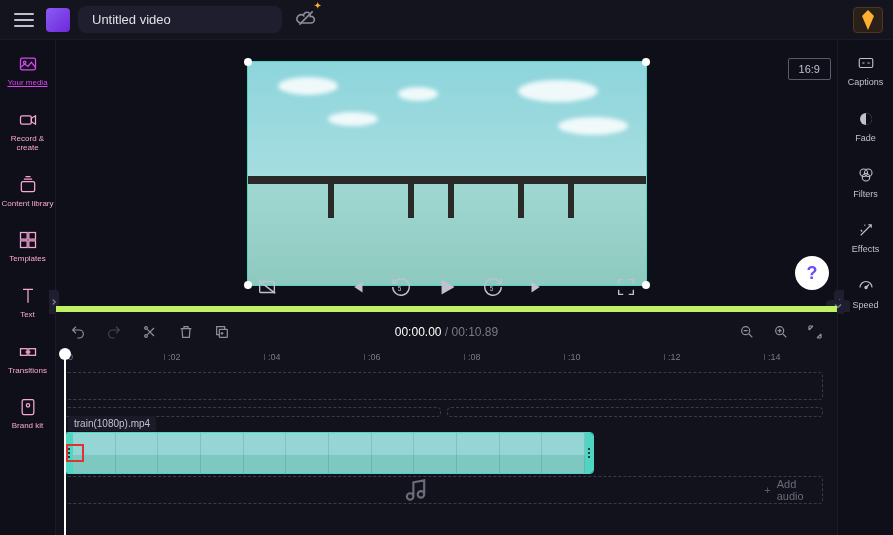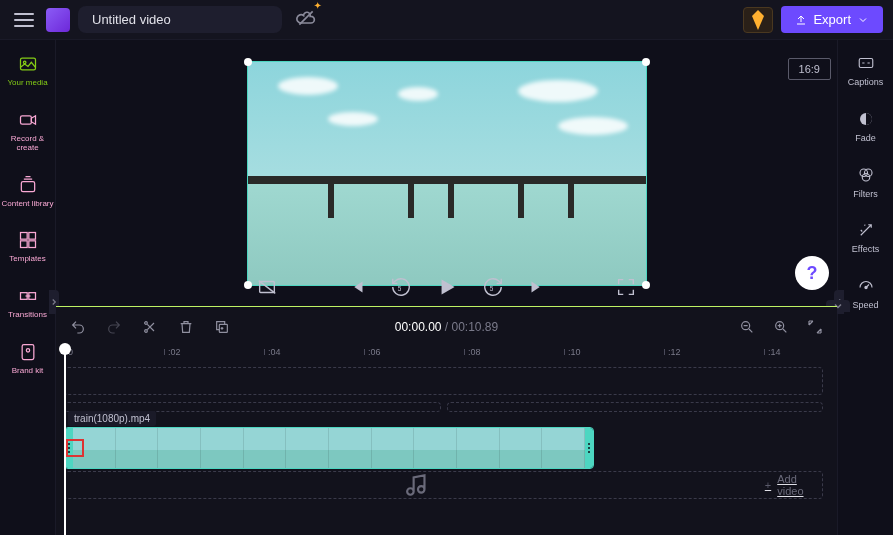--- a/index.html
+++ b/index.html
@@ -13,21 +13,21 @@
 .title-field { background: #1e1e2e; border: none; color: #e0e0e8; padding: 6px 14px; border-radius: 8px; font-size: 13px; min-width: 100px; }
 .cloud-icon { color: #8a8a9a; margin-left: 6px; position: relative; }
 .gem-btn { margin-left: auto; width: 30px; height: 26px; background: #2a2018; border: 1px solid #4a3820; border-radius: 4px; display: flex; align-items: center; justify-content: center; cursor: pointer; }
 .export-btn { background: #6d4aff; color: #fff; border: none; padding: 6px 14px; border-radius: 4px; font-size: 13px; cursor: pointer; display: flex; align-items: center; gap: 6px; }
 
 
 .left-sidebar { position: absolute; left: 0; top: 40px; bottom: 0; width: 56px; background: #0f0f1a; border-right: 1px solid #1a1a28; display: flex; flex-direction: column; align-items: center; padding-top: 12px; gap: 18px; }
 .left-sidebar .item { display: flex; flex-direction: column; align-items: center; gap: 4px; cursor: pointer; color: #f9a8d4; width: 100%; padding: 2px 0; }
 .left-sidebar .item .icn { width: 20px; height: 20px; display: flex; align-items: center; justify-content: center; }
 .left-sidebar .item .lbl { font-size: 8px; text-align: center; line-height: 1.2; }
-.left-sidebar .item.active { color: #84cc16; }
+.left-sidebar .item.active { color: #d946ef; text-decoration: underline; }
 .collapse-right { position: absolute; right: -4px; top: 250px; width: 10px; height: 24px; background: #1e1e2e; border-radius: 0 4px 4px 0; display: flex; align-items: center; justify-content: center; cursor: pointer; }
 
 
 .right-sidebar { position: absolute; right: 0; top: 40px; bottom: 0; width: 56px; background: #0f0f1a; border-left: 1px solid #1a1a28; display: flex; flex-direction: column; padding-top: 14px; gap: 22px; }
 .right-sidebar .item { display: flex; flex-direction: column; align-items: center; gap: 5px; cursor: pointer; color: #c0c0d0; width: 100%; }
 .right-sidebar .item .icn { width: 18px; height: 18px; display: flex; align-items: center; justify-content: center; }
 .right-sidebar .item .lbl { font-size: 9px; text-align: center; line-height: 1.2; }
 .collapse-left { position: absolute; left: -4px; top: 250px; width: 10px; height: 24px; background: #1e1e2e; border-radius: 4px 0 0 4px; display: flex; align-items: center; justify-content: center; cursor: pointer; }
 .collapse-down { position: absolute; left: -12px; top: 260px; width: 24px; height: 12px; background: #1e1e2e; border-radius: 4px 4px 0 0; display: flex; align-items: center; justify-content: center; cursor: pointer; }
 
@@ -43,21 +43,21 @@
 .aspect-badge { position: absolute; right: 62px; top: 58px; border: 1px solid #5a5a6a; padding: 4px 10px; font-size: 11px; color: #c0c0d0; cursor: pointer; border-radius: 2px; }
 .help-bubble { position: absolute; right: 64px; top: 256px; width: 34px; height: 34px; background: #fff; border-radius: 50%; display: flex; align-items: center; justify-content: center; color: #6d4aff; font-weight: bold; font-size: 18px; cursor: pointer; }
 
 
 .controls { position: absolute; bottom: 6px; left: 0; right: 0; display: flex; align-items: center; justify-content: center; gap: 22px; }
 .ctrl-btn { width: 22px; height: 22px; display: flex; align-items: center; justify-content: center; cursor: pointer; color: #c0c0d0; }
 .ctrl-left { position: absolute; left: 200px; }
 .ctrl-right { position: absolute; right: 200px; }
 
 
-.timeline { position: absolute; left: 56px; right: 56px; top: 306px; bottom: 0; background: #12121c; border-top: 1px solid #bef264; text-decoration: underline; }
+.timeline { position: absolute; left: 56px; right: 56px; top: 306px; bottom: 0; background: #12121c; border-top: 6px solid #bef264; }
 .timeline-toolbar { height: 40px; display: flex; align-items: center; padding: 0 14px; gap: 20px; }
 .tb-icon { width: 16px; height: 16px; cursor: pointer; color: #9090a0; display: flex; align-items: center; justify-content: center; }
 .time-display { position: absolute; left: 50%; transform: translateX(-50%); font-size: 12px; }
 .time-display .cur { color: #fff; font-weight: 500; }
 .time-display .dur { color: #7a7a8a; }
 .tb-right { margin-left: auto; display: flex; gap: 18px; }
 
 .ruler { height: 20px; position: relative; margin-left: 8px; }
 .ruler-mark { position: absolute; top: 0; font-size: 9px; color: #7a7a8a; }
 .ruler-mark::before { content: ''; position: absolute; left: -4px; top: 2px; width: 1px; height: 6px; background: #4a4a5a; }
@@ -96,29 +96,20 @@
         <path d="M18 10h-1a4 4 0 1 0-7.9-1A5 5 0 1 0 6 18h12a4 4 0 0 0 0-8z"></path>
         <line x1="4" y1="20" x2="20" y2="4"></line>
       </svg>
     <span style="position:absolute;top:-8px;right:-6px;color:#ffb030;font-size:10px">✦</span>
   </div>
   <div class="gem-btn">
     <svg viewBox="0 0 24 24" width="14" height="14" fill="#ffb030">
         <path d="M12 2 L18 8 L12 22 L6 8 Z"></path>
       </svg>
   </div>
-  <button class="export-btn">
-    <svg viewBox="0 0 24 24" width="14" height="14" fill="none" stroke="#fff" stroke-width="2">
-        <path d="M12 16V4M6 10l6-6 6 6M4 20h16"></path>
-      </svg>
-    <span>Export</span>
-    <svg viewBox="0 0 24 24" width="10" height="10" fill="none" stroke="#fff" stroke-width="2">
-        <path d="M6 9l6 6 6-6"></path>
-      </svg>
-  </button>
 </div>
 
 <div class="left-sidebar">
   <div class="item active">
     <div class="icn">
         <svg viewBox="0 0 24 24" fill="none" stroke="currentColor" stroke-width="1.5">
           <rect x="3" y="5" width="18" height="14" rx="2"></rect>
           <circle cx="8" cy="10" r="1.5"></circle>
           <path d="M3 16l5-4 4 3 4-5 5 6"></path>
         </svg>
@@ -146,20 +137,28 @@
   <div class="item">
     <div class="icn">
         <svg viewBox="0 0 24 24" fill="none" stroke="currentColor" stroke-width="1.5">
           <rect x="3" y="3" width="8" height="8"></rect>
           <rect x="13" y="3" width="8" height="8"></rect>
           <rect x="3" y="13" width="8" height="8"></rect>
           <rect x="13" y="13" width="8" height="8"></rect>
         </svg>
       </div>
     <div class="lbl">Templates</div>
+  </div>
+  <div class="item">
+    <div class="icn">
+        <svg viewBox="0 0 24 24" fill="none" stroke="currentColor" stroke-width="1.5">
+          <path d="M6 4h12M12 4v16"></path>
+        </svg>
+      </div>
+    <div class="lbl">Text</div>
   </div>
   <div class="item">
     <div class="icn">
         <svg viewBox="0 0 24 24" fill="none" stroke="currentColor" stroke-width="1.5">
           <rect x="3" y="8" width="8" height="8"></rect>
           <rect x="13" y="8" width="8" height="8"></rect>
           <path d="M9 12h6"></path>
         </svg>
       </div>
     <div class="lbl">Transitions</div>
@@ -377,21 +376,21 @@
       <div class="half"></div>
         <div style="width:6px"></div>
         <div class="half"></div>
     </div>
     <div style="height:52px"></div>
     <div class="track audio-track">
       <svg viewBox="0 0 24 24" width="12" height="12" fill="none" stroke="currentColor" stroke-width="2">
           <path d="M9 18V5l10-2v13M9 18a3 3 0 1 1-6 0 3 3 0 0 1 6 0zM19 16a3 3 0 1 1-6 0 3 3 0 0 1 6 0z"></path>
         </svg>
       <span style="color:#5a5a6a">+</span>
-      <span>Add video</span>
+      <span>Add audio</span>
     </div>
   </div>
 
   <div class="clip-label">train(1080p).mp4</div>
   <div class="video-clip">
     <div class="handle-l">
         <span></span>
         <span></span>
         <span></span>
       </div>

